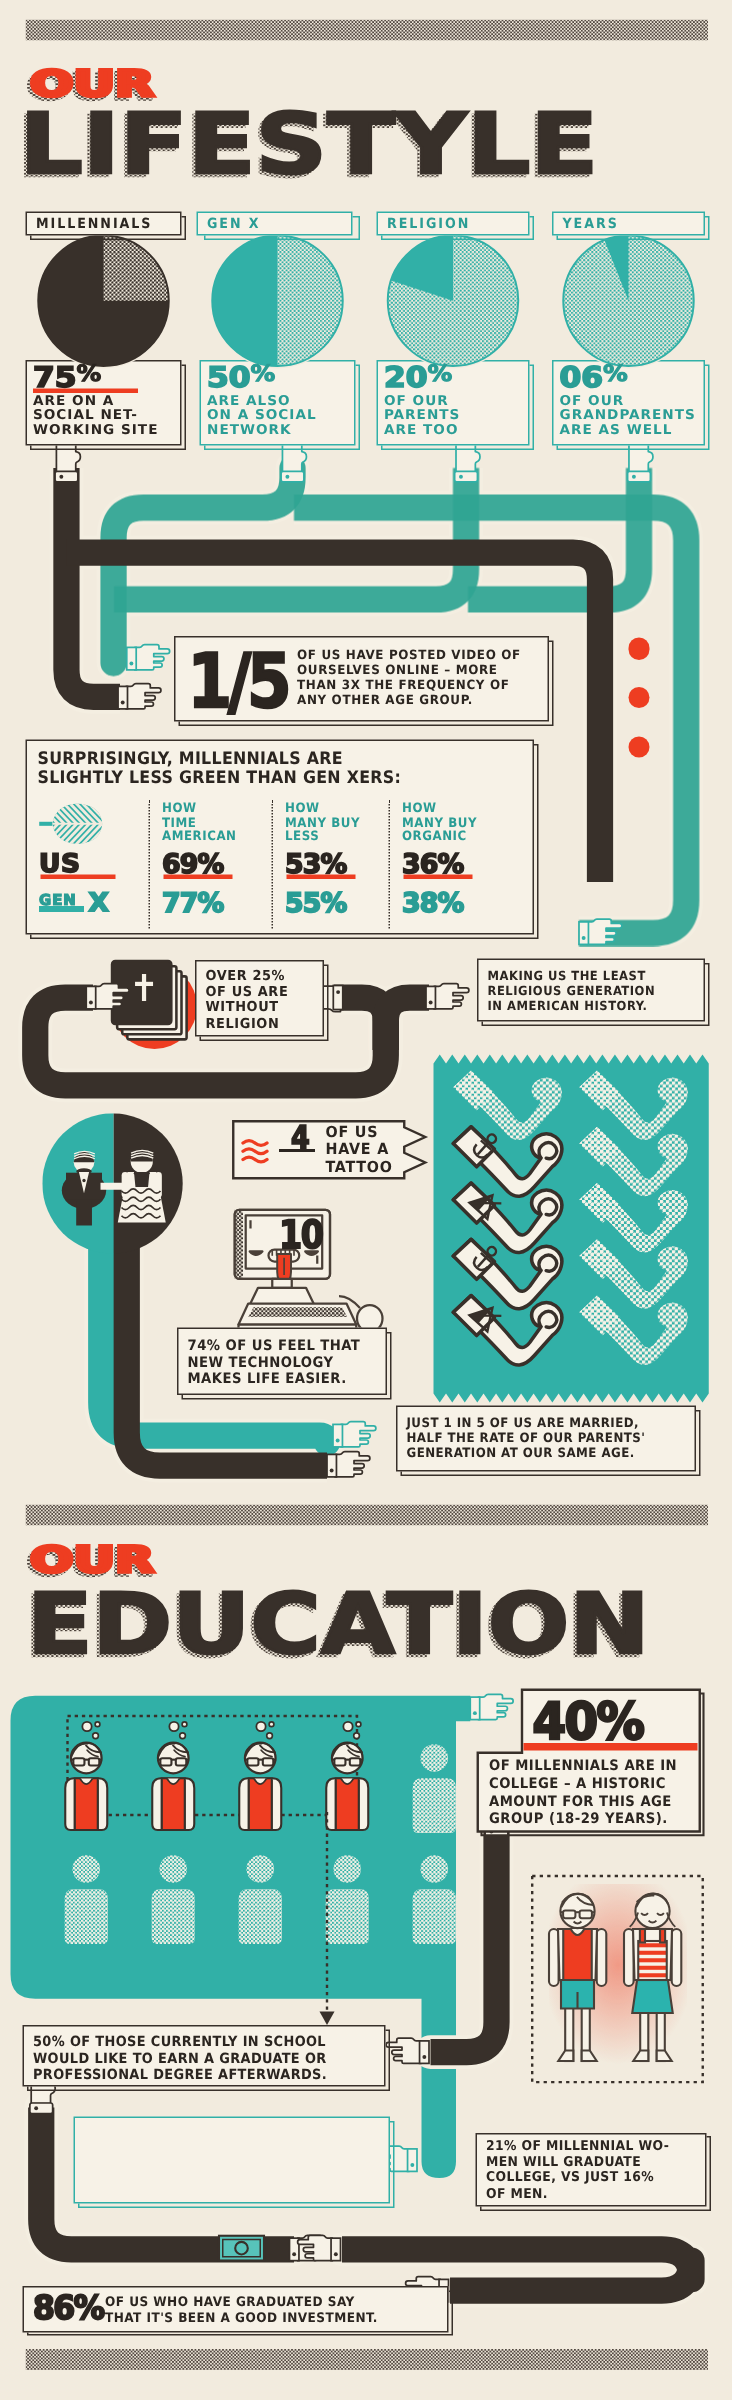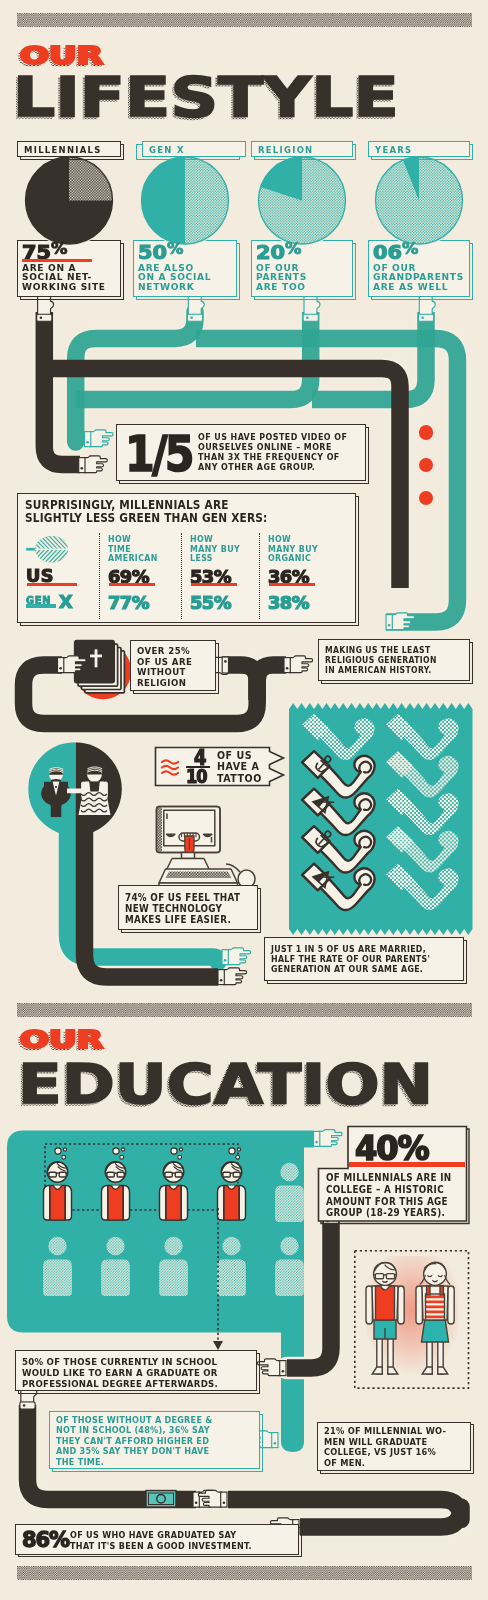--- a/index.html
+++ b/index.html
@@ -230,21 +230,21 @@
         <circle cx="419.00" cy="200.5" r="45.1" fill="#F2EBDE"></circle>
         <circle cx="419.00" cy="200.5" r="43.5" fill="url(#ht-teal)" stroke="#31B0A7" stroke-width="1.3"></circle>
         <path d="M 419.00 200.5 L 419.00 157.00 A 43.5 43.5 0 0 0 402.99 160.05 Z" fill="#31B0A7"></path>
       </g>
 </svg>
 <div class="abs shbox" style="left:19.5px;top:143.5px;width:104px;height:16px"></div>
 <div class="lblbox" style="left:17px;top:141px;width:104px">
       <span>MILLENNIALS</span>
     </div>
 <div class="abs shbox teal" style="left:135.5px;top:143.5px;width:104px;height:16px"></div>
-<div class="lblbox teal" style="left:142px;top:141px;width:104px">
+<div class="lblbox teal" style="left:131px;top:141px;width:104px">
       <span>GEN X</span>
     </div>
 <div class="abs shbox teal" style="left:253.5px;top:143.5px;width:102px;height:16px"></div>
 <div class="lblbox teal" style="left:251px;top:141px;width:102px">
       <span>RELIGION</span>
     </div>
 <div class="abs shbox teal" style="left:370.5px;top:143.5px;width:102px;height:16px"></div>
 <div class="lblbox teal" style="left:368px;top:141px;width:102px">
       <span>YEARS</span>
     </div>
@@ -579,21 +579,21 @@
 <svg class="gfx" viewBox="0 0 488 1600">
       <path d="M 155.5 747.5 L 269.5 747.5 L 269.5 751.5 L 283.5 758 L 269.5 764.5 L 269.5 768.5 L 283.5 775 L 269.5 781.5 L 269.5 785.5 L 155.5 785.5 L 155.5 785.5 L 155.5 747.5 Z" fill="#F7F2E7" stroke="#38302A" stroke-width="1.6" stroke-linejoin="miter"></path>
       <g stroke="#EE3D21" stroke-width="2.2" fill="none" stroke-linecap="round">
         <path d="M 162 762 q 4 -3.2 8 0 q 4 3.2 8 0"></path>
         <path d="M 162 767.5 q 4 -3.2 8 0 q 4 3.2 8 0"></path>
         <path d="M 162 773 q 4 -3.2 8 0 q 4 3.2 8 0"></path>
       </g>
     </svg>
 <div class="frac" style="left:194px;top:748px;font-size:21px;-webkit-text-stroke:1.2px #2B2520;letter-spacing:-1px">4</div>
 <div class="abs" style="left:186px;top:765.5px;width:24px;height:2.6px;background:#2B2520"></div>
-<div class="frac" style="left:186px;top:767px;font-size:19px;-webkit-text-stroke:1.2px #2B2520;letter-spacing:-1px">10</div>
+<div class="frac" style="left:186px;top:811px;font-size:26px;-webkit-text-stroke:1.2px #2B2520;letter-spacing:-1px">10</div>
 <div class="txt" style="left:217px;top:750px;font-size:10.2px;line-height:11.4px;letter-spacing:0.5px;transform:scaleX(1.04)">
       <div>OF US</div>
       <div>HAVE A</div>
       <div>TATTOO</div>
     </div>
 <div class="bxsh" style="left:120.5px;top:887.5px;width:140px;height:45px"></div>
     <div class="bx" style="left:118px;top:885px;width:140px;height:45px"></div>
 <div class="txt" style="left:125px;top:892px;font-size:9.6px;line-height:11px;letter-spacing:0.3px;transform:scaleX(1.02)">
       <div>74% OF US FEEL THAT</div>
       <div>NEW TECHNOLOGY</div>
@@ -906,27 +906,20 @@
     </div>
 <div class="bxsh" style="left:17.5px;top:1352.5px;width:242px;height:41px"></div>
     <div class="bx" style="left:15px;top:1350px;width:242px;height:41px"></div>
 <div class="txt" style="left:22px;top:1356px;font-size:9.4px;line-height:11px;letter-spacing:0.25px;transform:scaleX(1.02)">
       <div>50% OF THOSE CURRENTLY IN SCHOOL</div>
       <div>WOULD LIKE TO EARN A GRADUATE OR</div>
       <div>PROFESSIONAL DEGREE AFTERWARDS.</div>
     </div>
 <div class="bxsh teal" style="left:51.5px;top:1413.5px;width:211px;height:58px"></div>
     <div class="bx teal" style="left:49px;top:1411px;width:211px;height:58px"></div>
-<div class="txt teal" style="left:56px;top:1415px;font-size:9px;line-height:10.4px;letter-spacing:0.25px;transform:scaleX(1)">
-      <div>OF THOSE WITHOUT A DEGREE &amp;</div>
-      <div>NOT IN SCHOOL (48%), 36% SAY</div>
-      <div>THEY CAN'T AFFORD HIGHER ED</div>
-      <div>AND 35% SAY THEY DON'T HAVE</div>
-      <div>THE TIME.</div>
-    </div>
 <div class="bxsh" style="left:319.5px;top:1424px;width:154px;height:49.5px"></div>
     <div class="bx" style="left:317px;top:1421.5px;width:154px;height:49.5px"></div>
 <div class="txt" style="left:324px;top:1426px;font-size:9px;line-height:10.6px;letter-spacing:0.25px;transform:scaleX(1.02)">
       <div>21% OF MILLENNIAL WO-</div>
       <div>MEN WILL GRADUATE</div>
       <div>COLLEGE, VS JUST 16%</div>
       <div>OF MEN.</div>
     </div>
 <div class="bxsh" style="left:17.5px;top:1526.5px;width:284px;height:30.5px"></div>
     <div class="bx" style="left:15px;top:1524px;width:284px;height:30.5px"></div>

